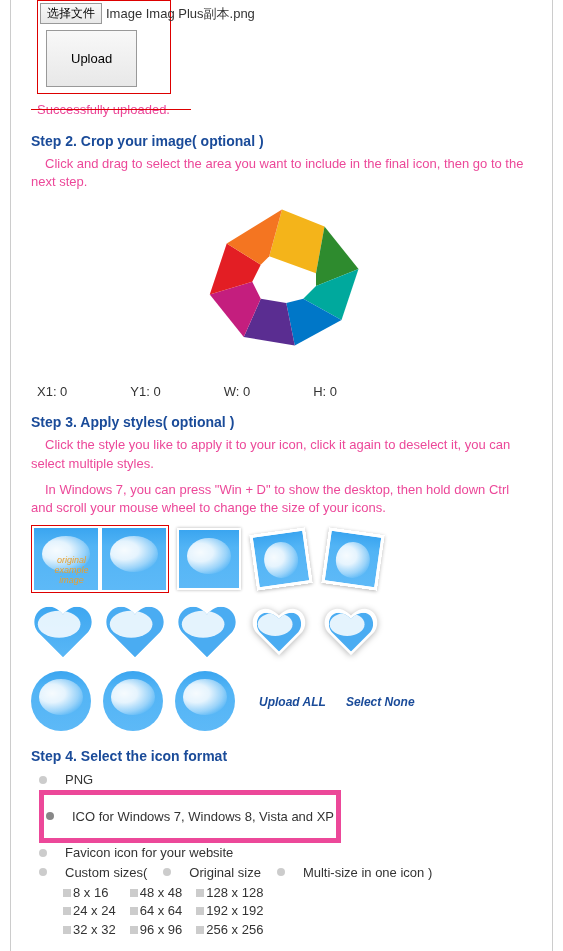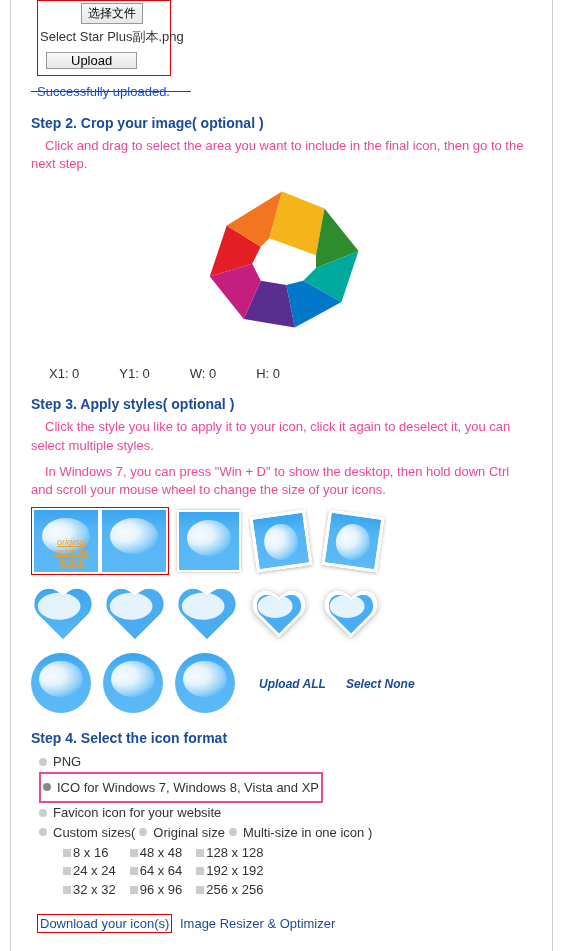--- a/index.html
+++ b/index.html
@@ -31,44 +31,43 @@
       color: #ec4899;
       font-size: 13px;
       line-height: 1.4;
       margin-bottom: 8px;
       text-indent: 14px;
     }
     .file-chooser {
       display: inline-flex;
       align-items: center;
       gap: 4px;
-      flex-direction: column;
     }
     .choose-btn {
       background: linear-gradient(#f8f8f8, #e8e8e8);
       border: 1px solid #999;
       padding: 1px 6px;
       font-size: 12px;
       cursor: pointer;
     }
     .filename {
       font-size: 13px;
     }
     .upload-btn {
       background: linear-gradient(#f8f8f8, #e8e8e8);
       border: 1px solid #999;
-      padding: 0 24px;
+      padding: 20px 24px;
       font-size: 13px;
       cursor: pointer;
       margin-top: 6px;
       margin-left: 6px;
       text-align: center;
     }
     .success-text {
-      color: #1d4ed8;
+      color: #ec4899;
       font-size: 13px;
       margin-top: 8px;
       margin-left: 6px;
     }
     .red-box-1 {
       border: 1px solid #d00;
       padding: 2px 2px 6px 2px;
       margin-left: 6px;
       width: 134px;
       position: relative;
@@ -82,24 +81,24 @@
       text-align: center;
       margin: 10px 0;
     }
     .octagon {
       width: 170px;
       height: 170px;
       margin: 0 auto;
     }
     .coords {
       display: flex;
-      gap: 40px;
+      gap: 63px;
       font-size: 13px;
       margin-top: 8px;
-      margin-left: 18px;
+      margin-left: 6px;
     }
     .style-grid {
       margin-top: 8px;
     }
     .style-row {
       display: flex;
       align-items: center;
       gap: 8px;
       margin-bottom: 8px;
     }
@@ -163,38 +162,37 @@
       position: absolute;
       bottom: 4px;
       left: 11px;
       right: 0;
       text-align: center;
       font-size: 9px;
       font-style: italic;
       color: #e8a030;
       line-height: 1.1;
       z-index: 2;
-      text-decoration: underline;
     }
     .select-link {
       color: #1a4b99;
       font-weight: bold;
       font-style: italic;
       font-size: 12px;
       cursor: pointer;
       margin-left: 12px;
     }
     .format-list {
       margin-left: 8px;
       font-size: 13px;
     }
     .format-row {
       display: flex;
       align-items: center;
-      gap: 4px;
+      gap: 16px;
       line-height: 1.5;
     }
     .radio-dot {
       display: inline-block;
       width: 8px;
       height: 8px;
       border-radius: 50%;
       background: #ccc;
       margin-right: 2px;
       flex-shrink: 0;
@@ -204,23 +202,23 @@
     }
     .checkbox-dot {
       display: inline-block;
       width: 8px;
       height: 8px;
       background: #ccc;
       margin-right: 2px;
       flex-shrink: 0;
     }
     .red-box-ico {
-      border: 2px solid #ec4899;
+      border: 5px solid #ec4899;
       display: inline-block;
-      padding: 4px 2px;
+      padding: 12px 2px;
     }
     .sizes-grid {
       display: flex;
       gap: 14px;
       margin-left: 24px;
       margin-top: 2px;
     }
     .sizes-col {
       font-size: 13px;
     }
@@ -273,21 +271,21 @@
   </style>
 </head>
 <body>
 
 <div class="content">
 
   <div class="section">
     <div class="red-box-1">
       <div class="file-chooser" style="white-space:nowrap;">
         <button class="choose-btn">选择文件</button>
-        <span class="filename">Select Star Plus副本.png</span>
+        <span class="filename">Image Imag Plus副本.png</span>
       </div>
       <div>
         <button class="upload-btn">Upload</button>
       </div>
     </div>
     <div class="success-text">Successfully uploaded.</div>
     <div class="red-strike" style="width:160px;margin-left:0;"></div>
   </div>
 
   <div class="section">

